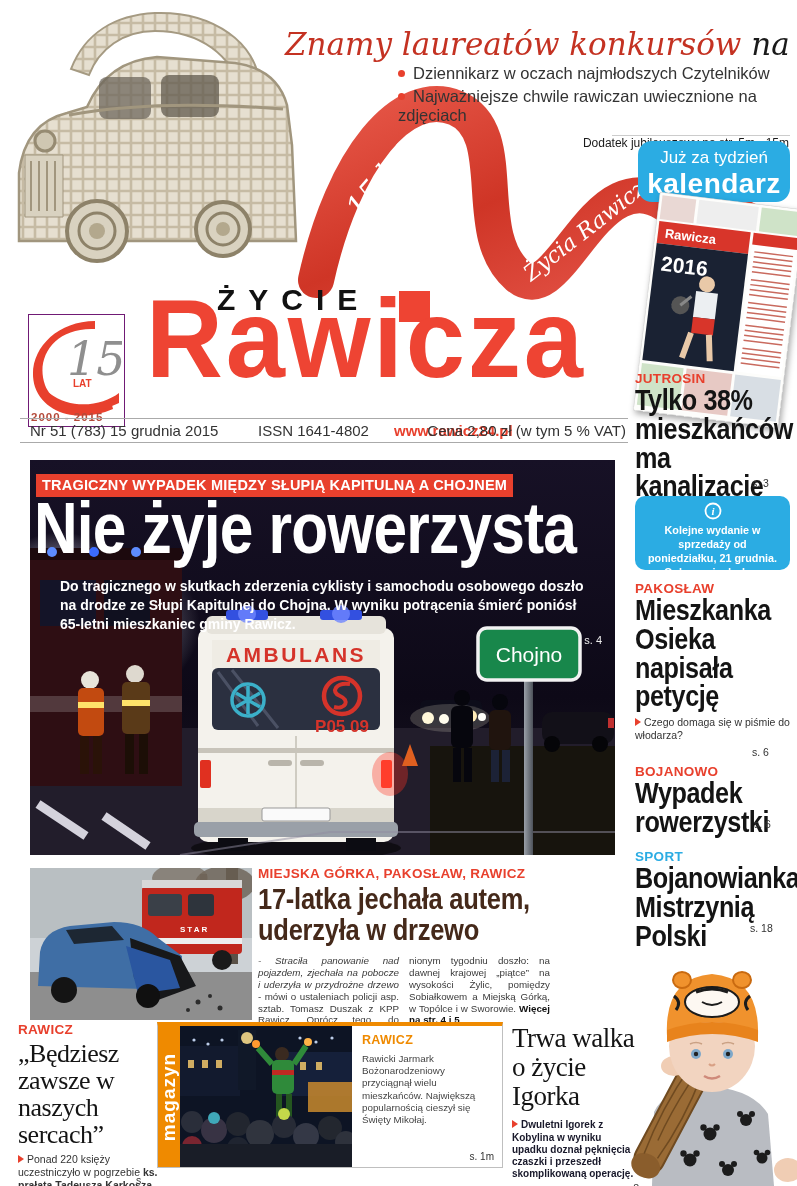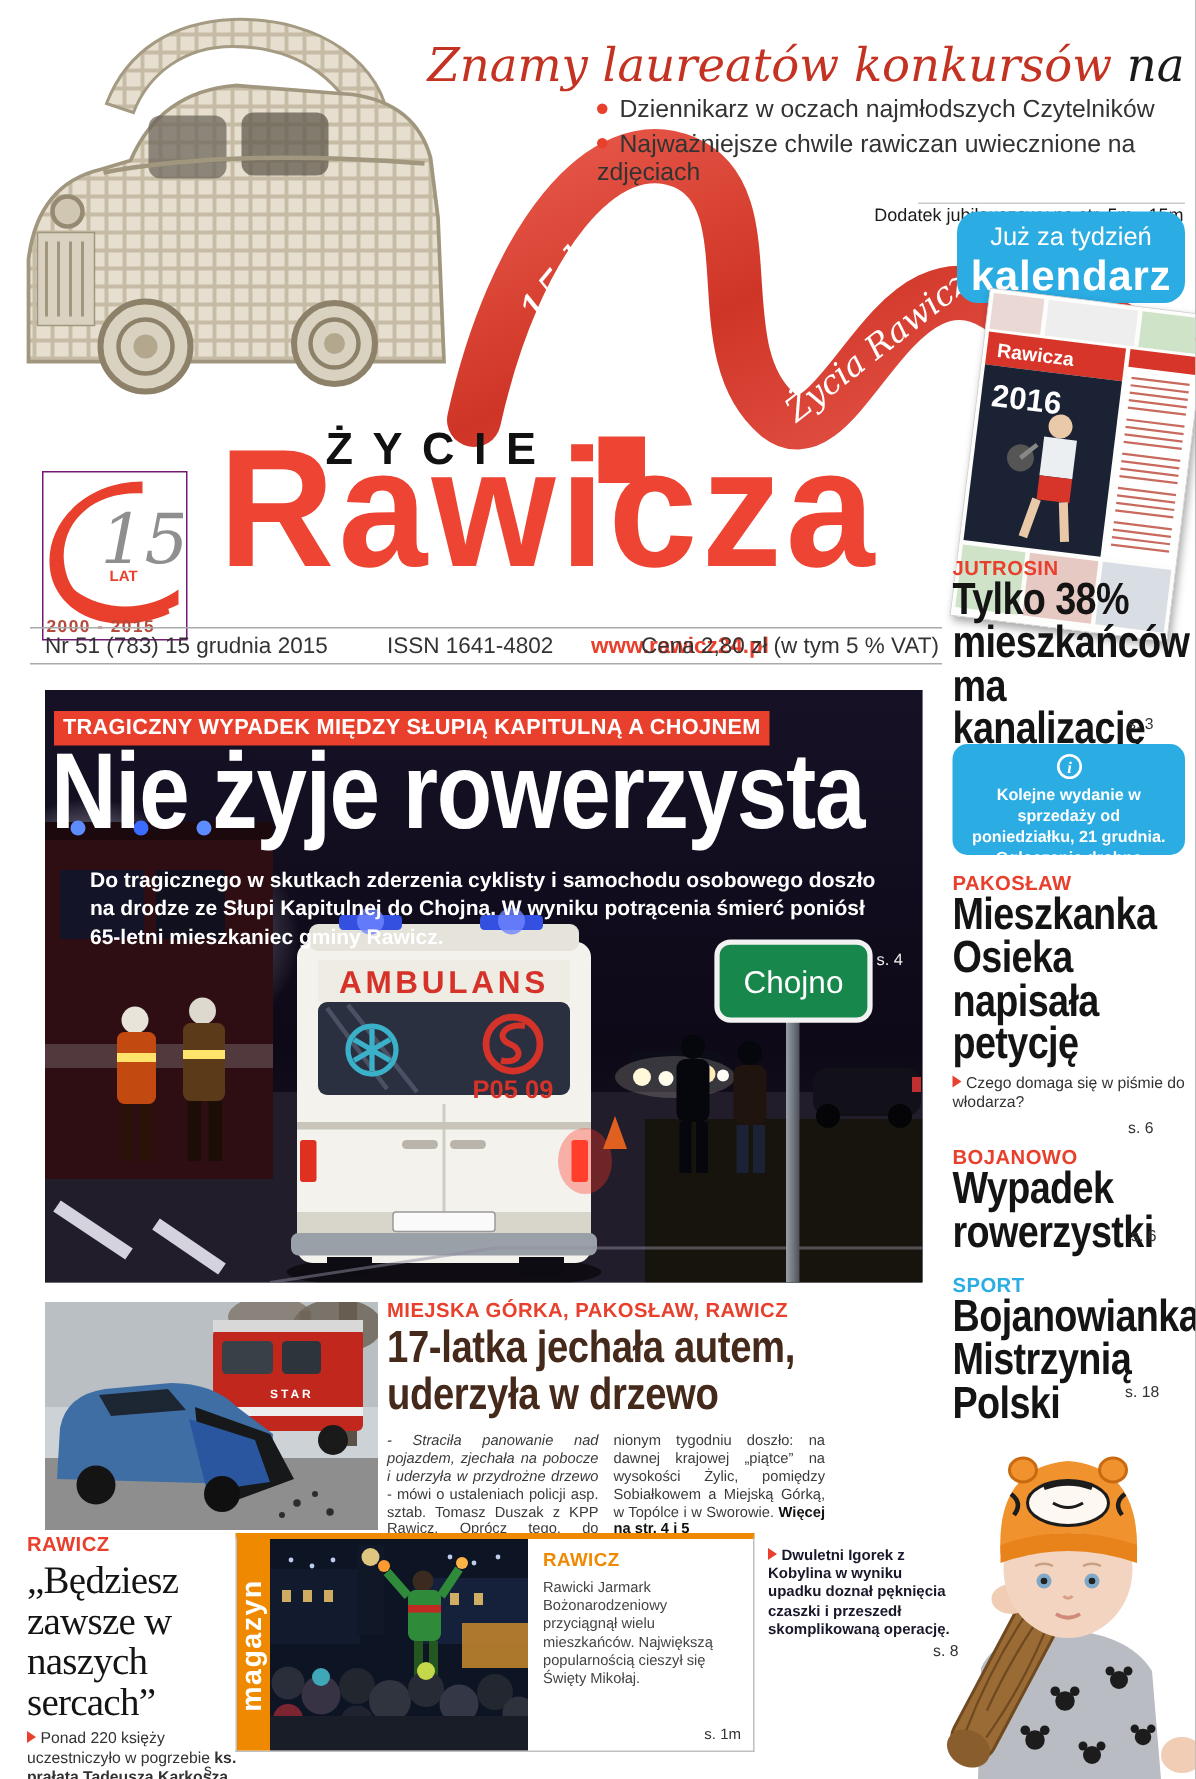--- a/index.html
+++ b/index.html
@@ -462,20 +462,21 @@
       </g>
     </svg>
     <div class="mag-text">
       <div class="mag-k">RAWICZ</div>
       <div class="mag-b">Rawicki Jarmark Bożonarodzeniowy przyciągnął wielu mieszkańców. Największą popularnością cieszył się Święty Mikołaj.</div>
     </div>
     <div class="mag-pr">s. 1m</div>
   </div>
 
   <div class="abs igorek">
+    <div class="serifhead">Trwa walka o życie Igorka</div>
     <div class="body">
       <span class="arrow-ic"></span><span>Dwuletni Igorek z Kobylina w wyniku upadku doznał pęknięcia czaszki i przeszedł skomplikowaną operację.</span>
     </div>
     <span class="pageref">s. 8</span>
   </div>
 
   <svg class="abs babypic" viewBox="0 0 185 242">
 
     <path d="M40 242 L42 168 Q52 146 92 142 Q140 144 156 170 L162 242 Z" fill="#b9bcc2"></path>
     <g fill="#1c1c1c">

